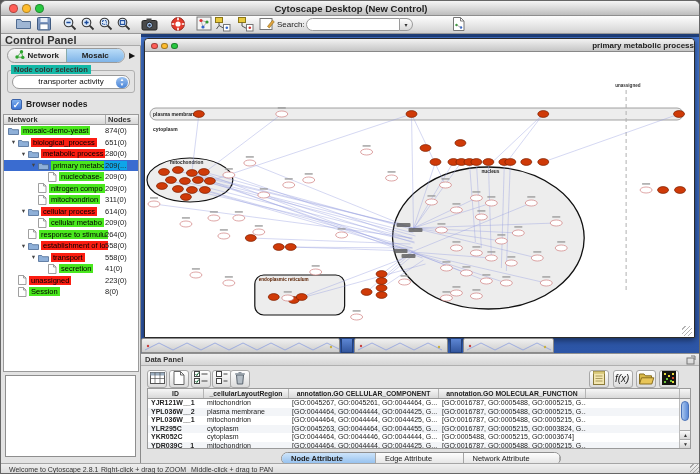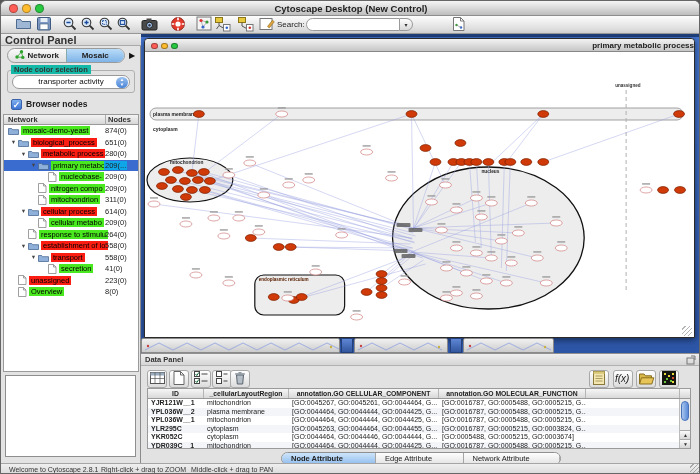--- a/index.html
+++ b/index.html
@@ -411,21 +411,21 @@
             <span class="count" style="">223(0)</span>
           </div>
           <div class="tree-row">
             <span style="display:inline-block;width:14px"></span>
             <span style="margin-right:2px;display:flex;">
               <svg width="9" height="10">
                 <path d="M0.5,0.5 h5 l2.5,2.5 v6.5 h-7.5 z" fill="#fff" stroke="#888" stroke-width="0.8"></path>
                 <path d="M5.5,0.5 v2.5 h2.5" fill="none" stroke="#888" stroke-width="0.8"></path>
               </svg>
             </span>
-            <span class="chip" style="background:#4ae81e">Overview</span>
+            <span class="chip" style="background:#4ae81e">Session</span>
             <span class="count" style="">8(0)</span>
           </div>
         </div>
     </div>
 
     <div id="birdseye"></div>
   </div>
 
   <div id="desktop">
     <div id="iframe">

